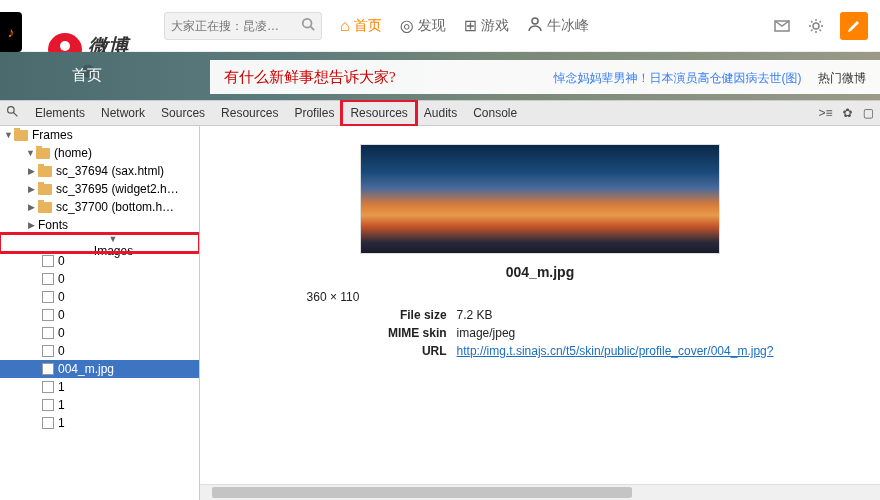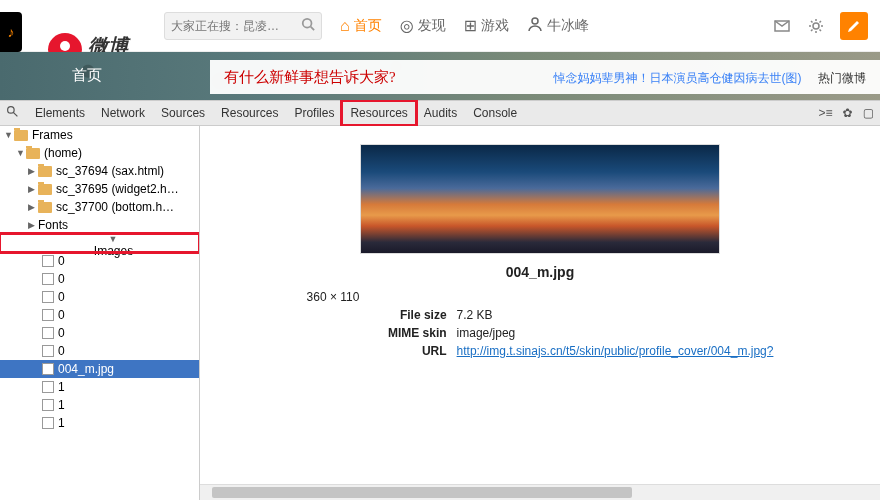--- a/index.html
+++ b/index.html
@@ -45,21 +45,21 @@
 .sidebar { width: 200px; border-right: 1px solid #ccc; background: #fff; font-size: 12px; overflow: hidden; }
 .tree-row { display: flex; align-items: center; height: 18px; padding-left: 4px; cursor: pointer; white-space: nowrap; }
 .tree-row.selected { background: #3e75c3; color: #fff; }
 .arrow { width: 10px; display: inline-block; color: #666; font-size: 9px; }
 .arrow.down::before { content: "▼"; }
 .arrow.right::before { content: "▶"; }
 .folder-icon { width: 14px; height: 11px; background: #e8b35a; border-radius: 1px; margin-right: 4px; display: inline-block; position: relative; }
 .folder-icon::before { content: ""; position: absolute; top: -2px; left: 0; width: 6px; height: 2px; background: #e8b35a; }
 .file-icon { width: 12px; height: 12px; background: #fff; border: 1px solid #999; margin-right: 4px; display: inline-block; }
 .highlight-box { outline: 3px solid #e6162d; outline-offset: -1px; flex-direction: column; }
-.indent-1 { padding-left: 16px; }
+.indent-1 { padding-left: 26px; }
 .indent-2 { padding-left: 28px; }
 .indent-3 { padding-left: 42px; }
 
 .content { flex: 1; background: #fff; display: flex; flex-direction: column; align-items: center; padding-top: 18px; overflow: auto; position: relative; }
 .preview-img { width: 360px; height: 110px; background: linear-gradient(180deg, #0a2847 0%, #1a4a7a 25%, #4a6a9a 40%, #d67a3a 55%, #e89a4a 65%, #c8562a 75%, #2a2a3a 90%, #1a1a2a 100%); border: 1px solid #ddd; }
 .preview-name { margin-top: 10px; font-size: 14px; font-weight: bold; color: #222; }
 .meta-table { margin-top: 8px; font-size: 12px; }
 .meta-row { display: flex; line-height: 18px; }
 .meta-label { width: 150px; text-align: right; padding-right: 10px; font-weight: bold; color: #222; }
 .meta-value { color: #222; }

